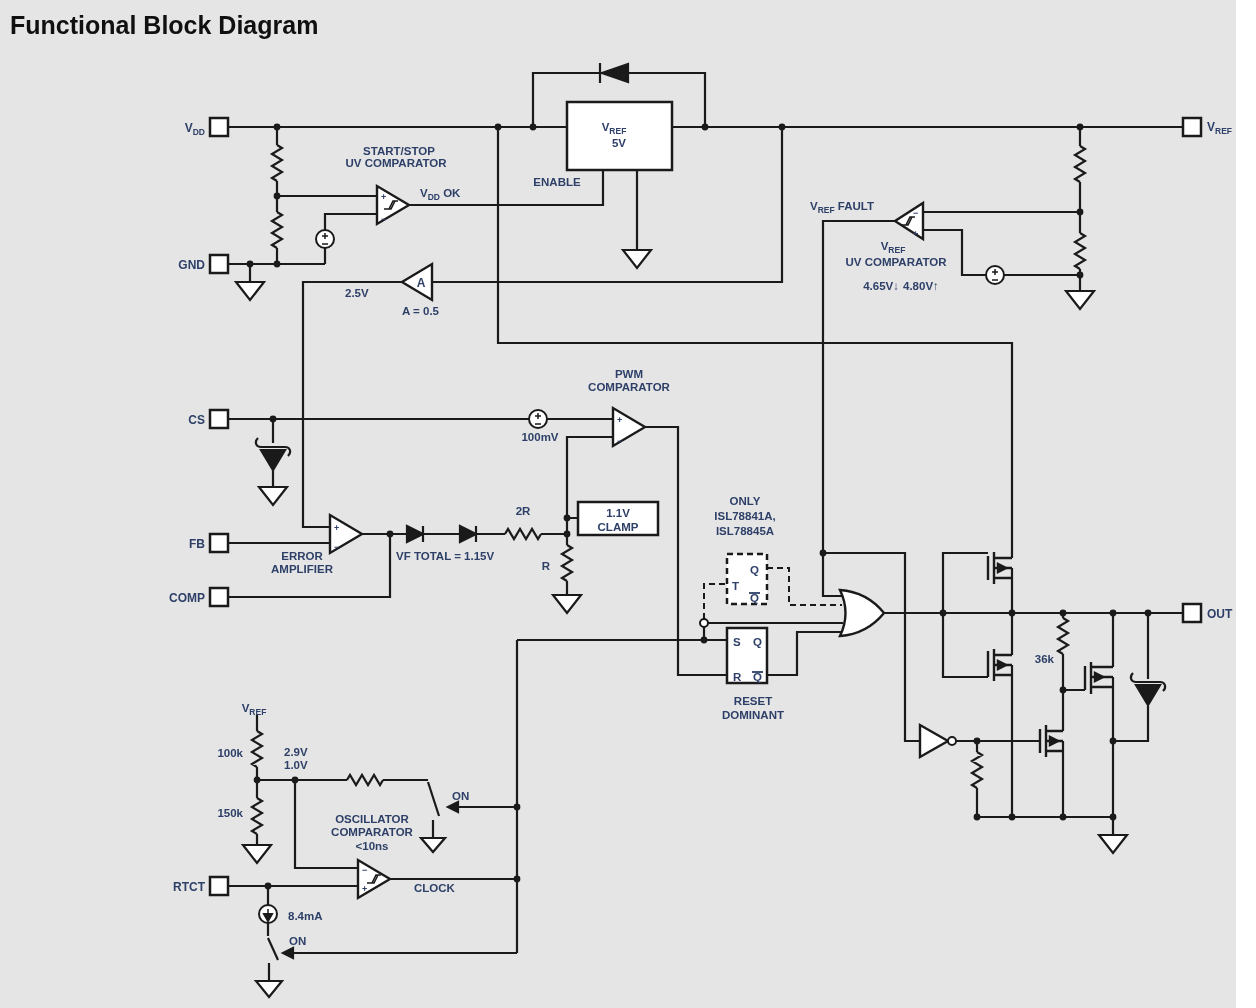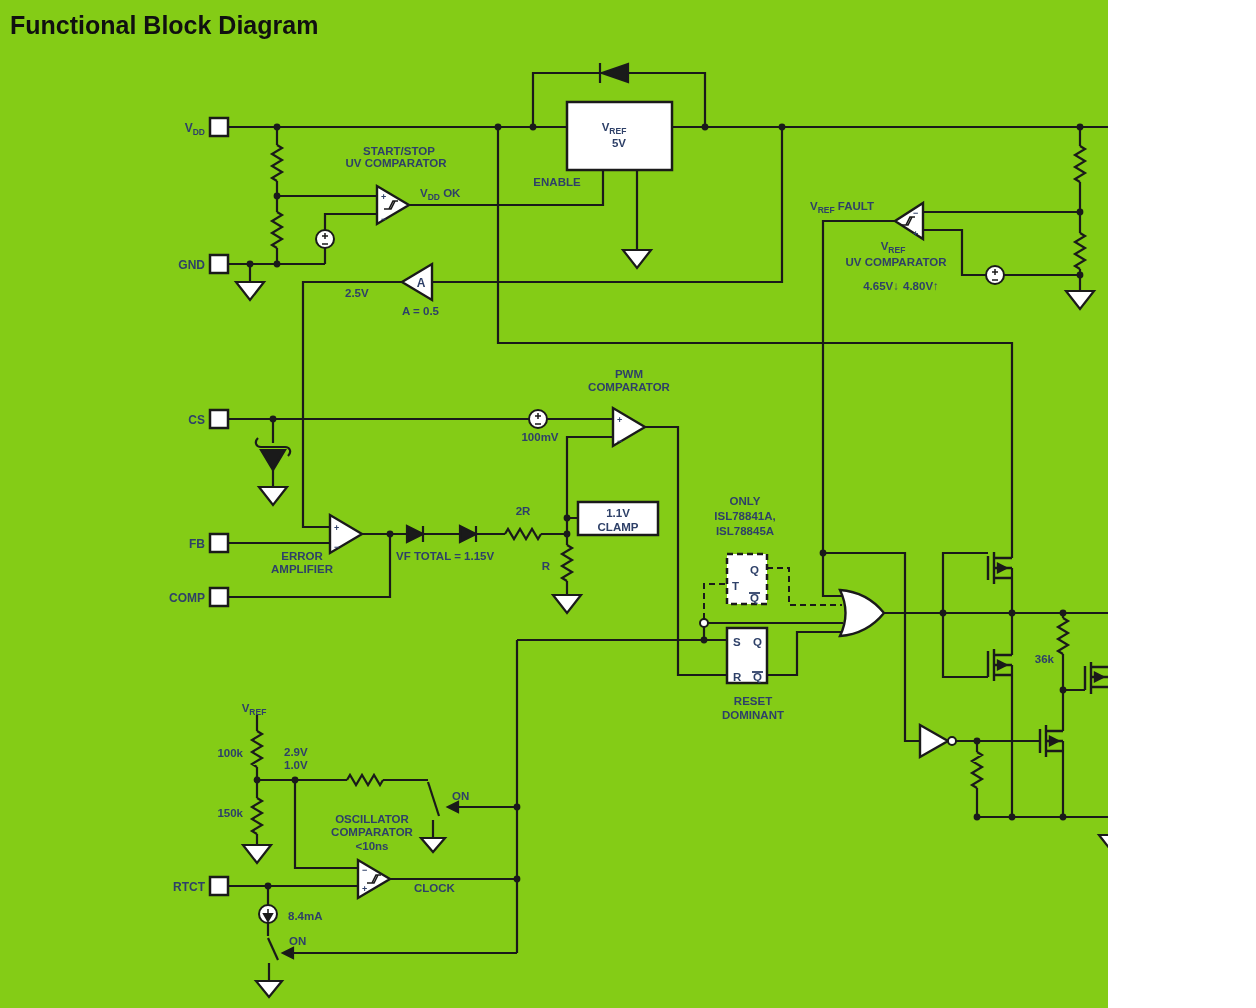--- a/index.html
+++ b/index.html
@@ -1,16 +1,16 @@
 <!DOCTYPE html>
 <html><head>
 <meta charset="utf-8">
 <style>
   html,body{margin:0;padding:0;background:#ffffff;}
-  .page{width:1108px;height:1008px;position:relative;background:#84cc16;overflow:hidden;}
+  .page{width:1236px;height:1008px;position:relative;background:#e5e5e5;overflow:hidden;}
   svg{display:block;font-family:"Liberation Sans","DejaVu Sans",sans-serif;}
   text{font-weight:bold;}
   .lbl{font-size:11.5px;}
   .pin{font-size:12px;}
   .sm{font-size:9px;}
   .ttl{font-size:25px;}
 </style>
 </head>
 <body>
 

